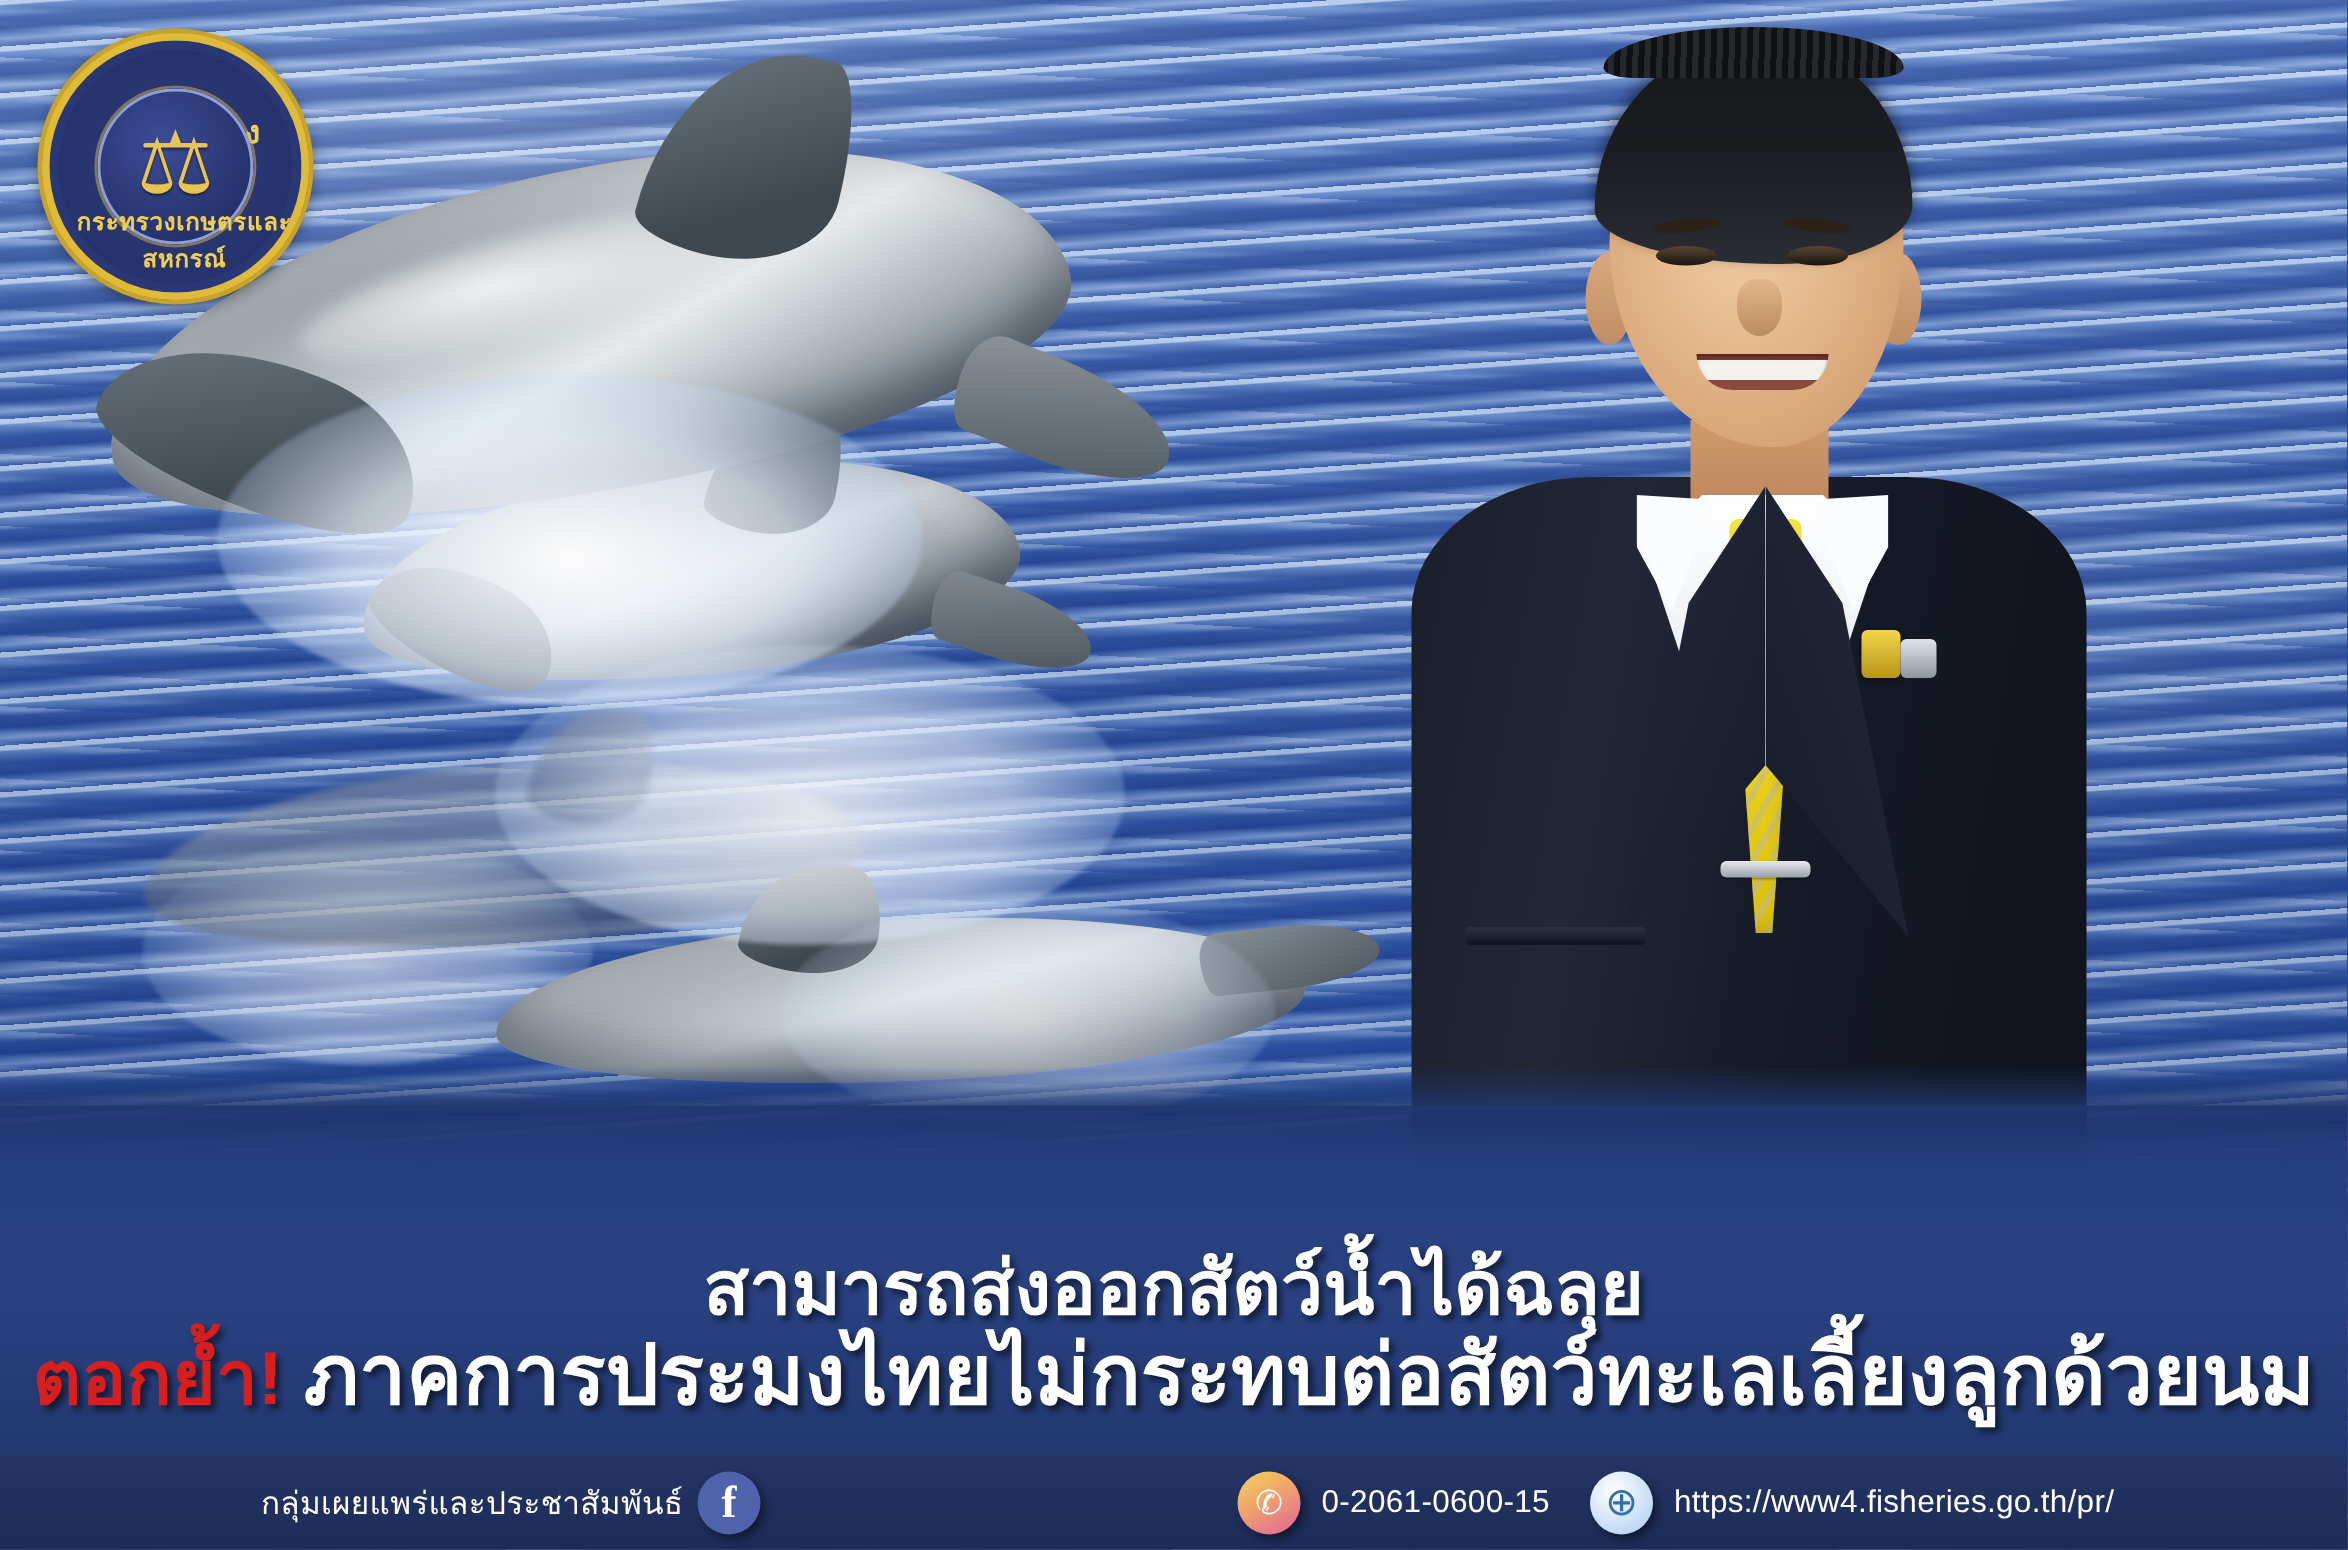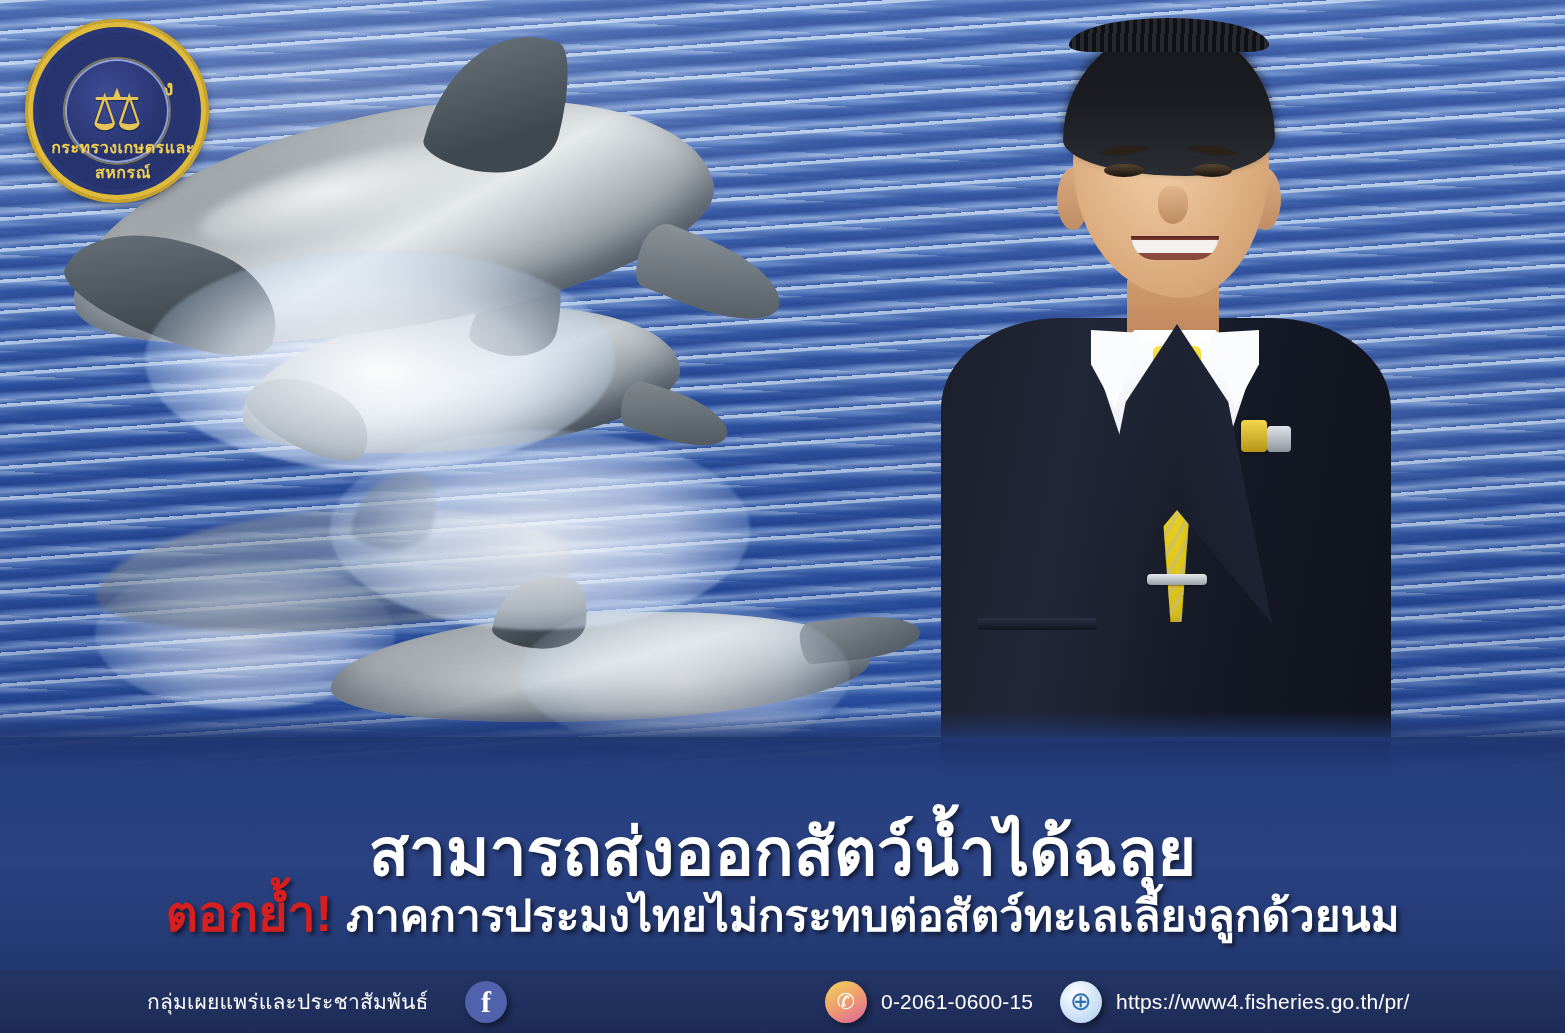--- a/index.html
+++ b/index.html
@@ -185,38 +185,38 @@
 
   
   #banner{position:absolute;left:0;right:0;top:737px;height:233px;
     background:linear-gradient(180deg,rgba(30,50,110,.92) 0%, #26407e 18%, #2a4182 55%, #22386f 100%);}
   #banner:before{content:"";position:absolute;left:0;right:0;top:-26px;height:30px;
     background:linear-gradient(180deg,rgba(34,56,112,0),rgba(34,56,112,.92));}
   .hl{position:absolute;left:0;right:0;text-align:center;white-space:nowrap;
     font-family:"Liberation Sans","DejaVu Sans",sans-serif;font-weight:bold;
     text-shadow:3px 3px 4px rgba(0,0,0,.55);}
   #line1{top:8px;font-size:54px;line-height:1;}
-  #line2{top:82px;font-size:66px;line-height:1;color:#ffffff;}
+  #line2{top:97px;font-size:50px;line-height:1;color:#ffffff;}
   #line3{top:152px;font-size:50px;line-height:1;}
   .red{color:#d81f1f;}
   .white{color:#ffffff;}
 
   
   #footer{position:absolute;left:0;right:0;bottom:0;height:63px;
     background:linear-gradient(180deg,#243566,#1d2b56);
     display:flex;align-items:center;}
   .f-item{display:flex;align-items:center;color:#fff;font-size:21px;white-space:nowrap;}
   .f-icon{width:42px;height:42px;border-radius:50%;display:flex;align-items:center;justify-content:center;
     margin-right:14px;box-shadow:3px 3px 6px rgba(0,0,0,.45);flex:none;}
   .ic-fb{background:#4f62ab;color:#fff;font-size:30px;font-weight:bold;font-family:"Liberation Serif",serif;}
   .ic-phone{background:linear-gradient(150deg,#f3d65a 0%,#ef9f6e 48%,#e0629c 100%);color:#fff;font-size:22px;}
   .ic-web{background:radial-gradient(circle at 38% 32%,#ffffff,#cfe3f7 55%,#a9c9ec 100%);color:#2f6fb5;font-size:26px;}
 
   #f1{position:absolute;left:118px;}
-  #f1 .f-label{margin-left:29px;}
+  #f1 .f-label{margin-left:56px;}
   #f2{position:absolute;left:465px;}
   #f3{position:absolute;left:825px;}
   #f4{position:absolute;left:1060px;}
   .f-label{letter-spacing:.2px;}
 </style>
 </head>
 <body>
 
 <div id="poster">
 
@@ -284,21 +284,21 @@
     <div class="p-eye r"></div>
     <div class="p-nose"></div>
     <div class="p-mouth"></div>
   </div>
 
 
   <div id="banner">
     <div class="hl" id="line2">สามารถส่งออกสัตว์น้ำได้ฉลุย</div>
     <div class="hl" id="line3">
       <span class="red">ตอกย้ำ!</span>
-      <span class="white" style="font-size:44px">ภาคการประมงไทยไม่กระทบต่อสัตว์ทะเลเลี้ยงลูกด้วยนม</span>
+      <span class="white" style="font-size:56px">ภาคการประมงไทยไม่กระทบต่อสัตว์ทะเลเลี้ยงลูกด้วยนม</span>
     </div>
   </div>
 
   <div id="footer">
 
     <div class="f-item" id="f1">
       <span class="f-label">กลุ่มเผยแพร่และประชาสัมพันธ์</span>
     </div>
 
     <div class="f-item" id="f2">

